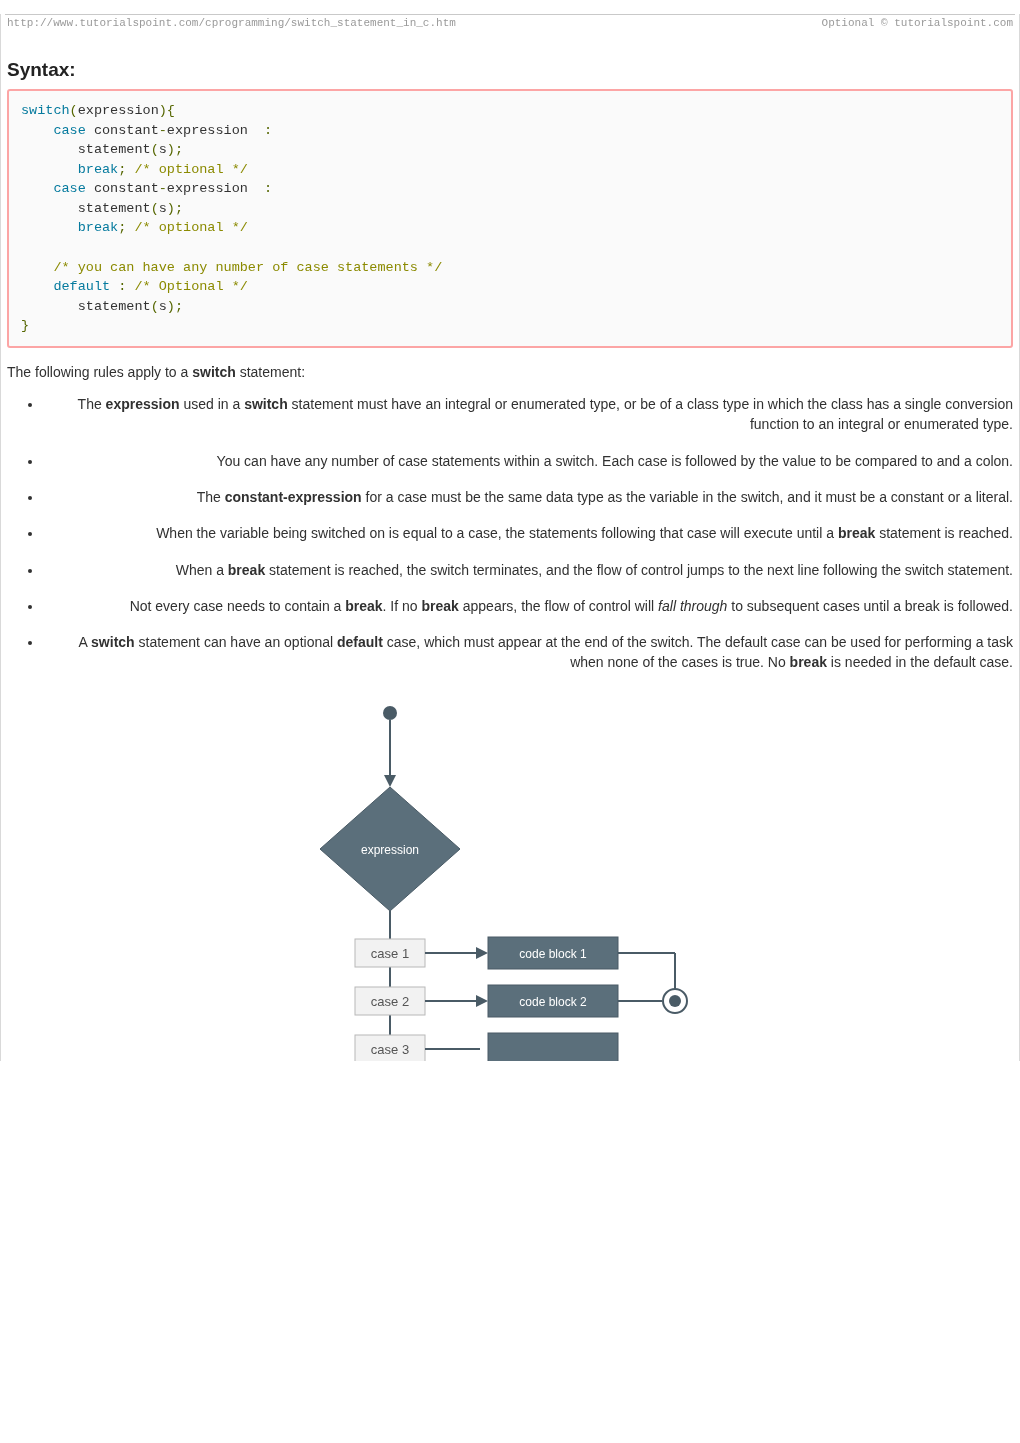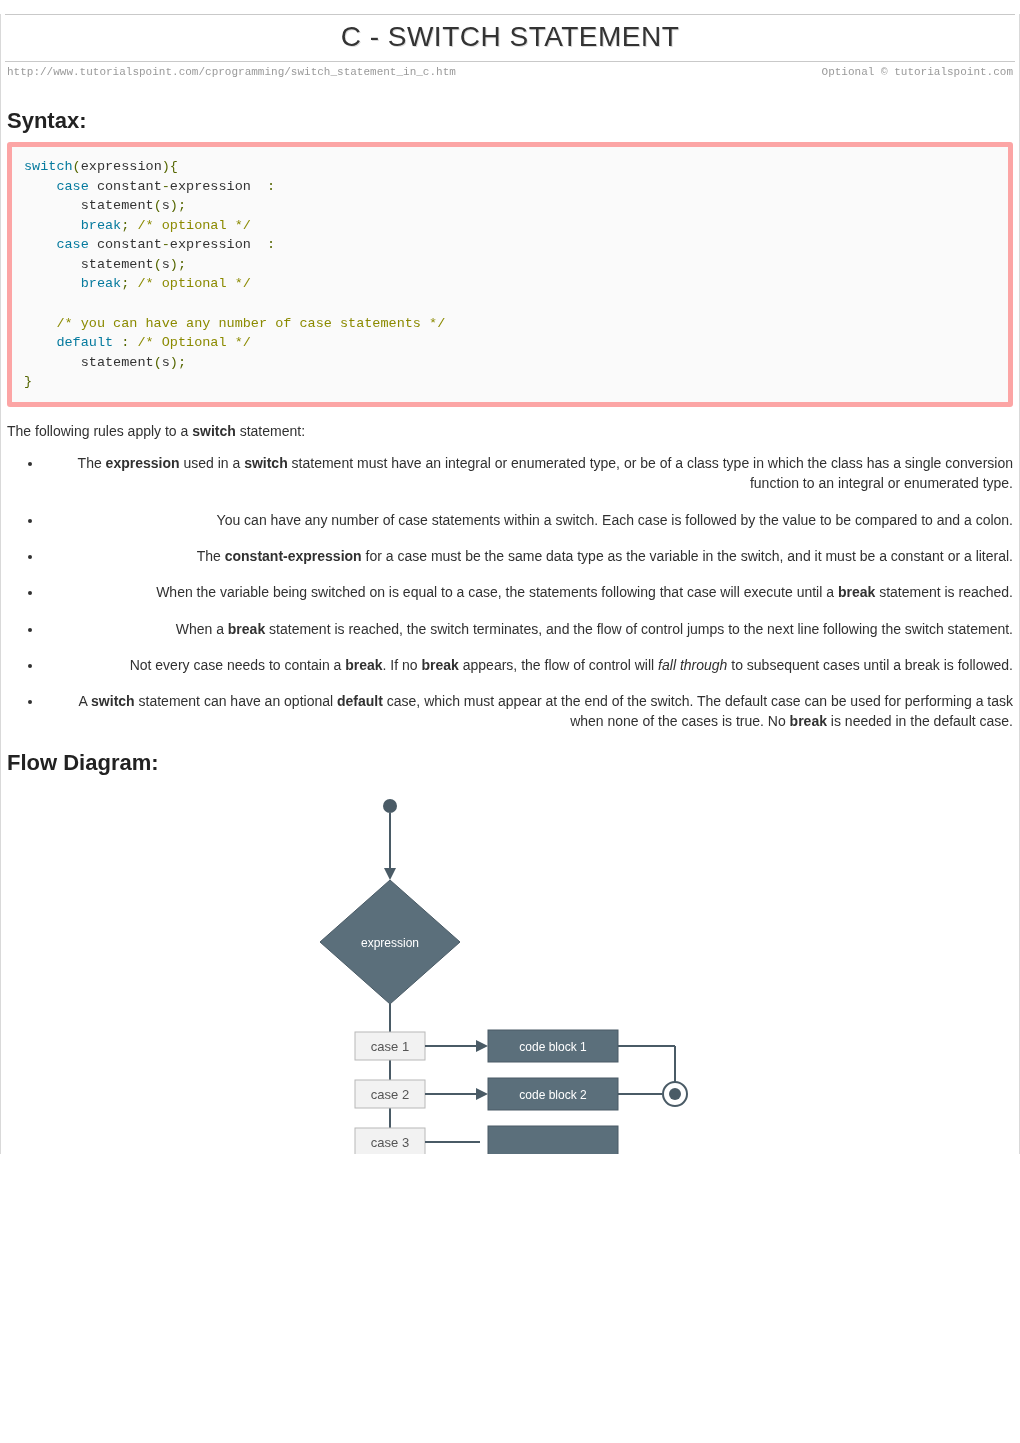--- a/index.html
+++ b/index.html
@@ -44,28 +44,28 @@
     padding: 2px 2px 6px 2px;
     font-family: Liberation Mono, monospace;
   }
   .meta-row a {
     color: #9a9a9a;
     text-decoration: none;
   }
   .content { padding: 10px 2px 0 2px; }
   p { margin: 8px 0 12px 0; line-height: 1.45; }
   h2.sect {
-    font-size: 22px;
+    font-size: 19px;
     font-weight: bold;
     color: #222;
     margin: 14px 0 8px 0;
   }
   pre.code {
     background: #fafafa;
-    border: 5px solid #fca5a5;
+    border: 2px solid #fca5a5;
     border-radius: 3px;
     padding: 10px 12px;
     font-family: "Courier New", monospace;
     font-size: 13.5px;
     line-height: 1.45;
     white-space: pre;
     overflow: auto;
     margin: 6px 0 14px 0;
   }
   .kw  { color: #057a9e; }   
@@ -94,21 +94,20 @@
   .ln { stroke: #4a5b66; stroke-width: 2; fill: none; }
   .arrowhead { fill: #4a5b66; }
   .dot { fill: #4a5b66; }
   .ring { fill: #fff; stroke: #4a5b66; stroke-width: 2; }
 </style>
 </head>
 <body>
 <div class="page">
 
 <div class="hr-top"></div>
-<h1 class="title">C - SWITCH STATEMENT</h1>
 
 <div class="meta-row">
   <a>http://www.tutorialspoint.com/cprogramming/switch_statement_in_c.htm</a>
   <span>Optional © tutorialspoint.com</span>
 </div>
 
 <div class="content">
 
 
   <h2 class="sect">Syntax:</h2>
@@ -148,21 +147,20 @@
       <span>When a </span><b>break</b><span> statement is reached, the switch terminates, and the flow of control jumps to the next line following the switch statement.</span>
     </li>
     <li>
       <span>Not every case needs to contain a </span><b>break</b><span>. If no </span><b>break</b><span> appears, the flow of control will </span><i>fall through</i><span> to subsequent cases until a break is followed.</span>
     </li>
     <li>
       <span>A </span><b>switch</b><span> statement can have an optional </span><b>default</b><span> case, which must appear at the end of the switch. The default case can be used for performing a task when none of the cases is true. No </span><b>break</b><span> is needed in the default case.</span>
     </li>
   </ul>
 
-  <h2 class="sect">Flow Diagram:</h2>
 
   <div class="diagram-wrap">
     <svg class="flow" width="460" height="420" viewBox="0 0 460 420">
 
       <circle cx="110" cy="14" r="7" class="dot"></circle>
 
       <line x1="110" y1="21" x2="110" y2="80" class="ln"></line>
       <polygon points="110,88 104,76 116,76" class="arrowhead"></polygon>
 
       <polygon points="110,88 180,150 110,212 40,150" class="blockfill blockstroke"></polygon>

